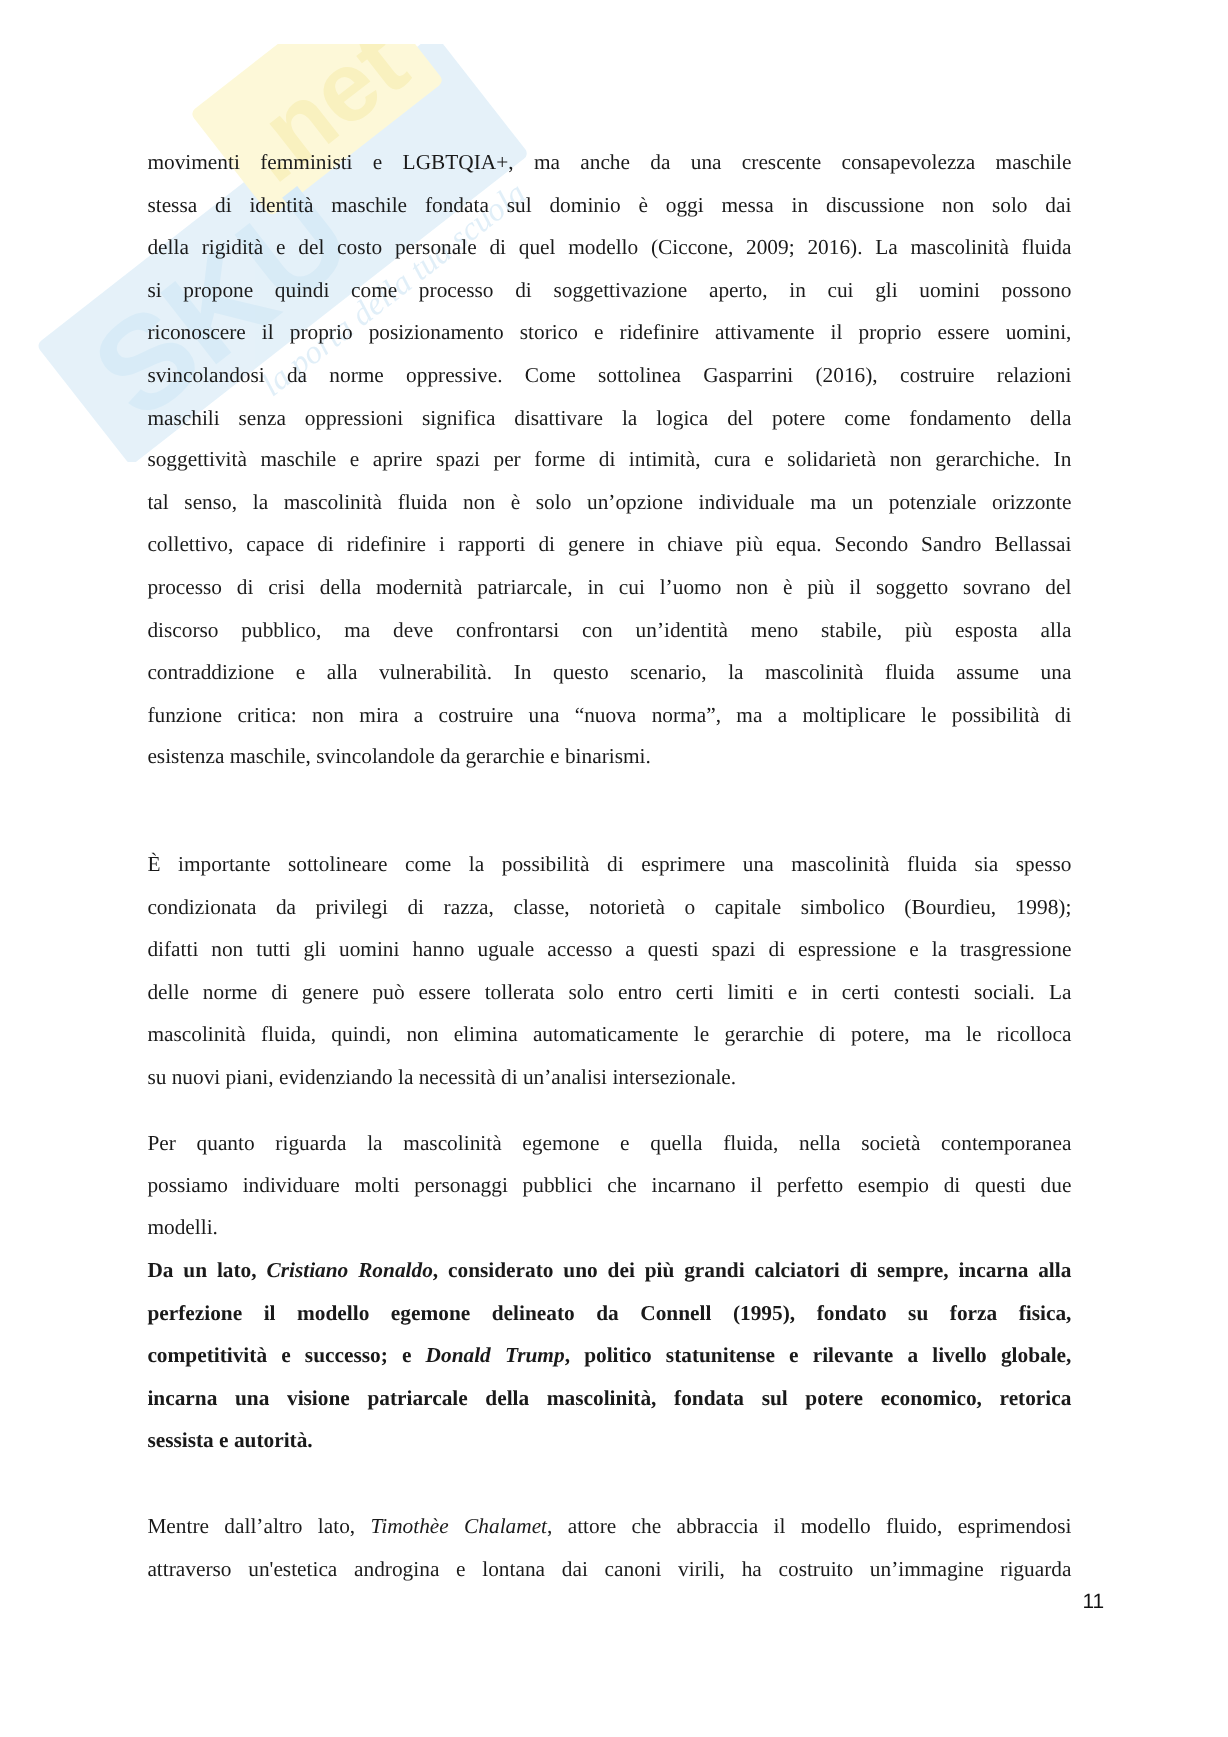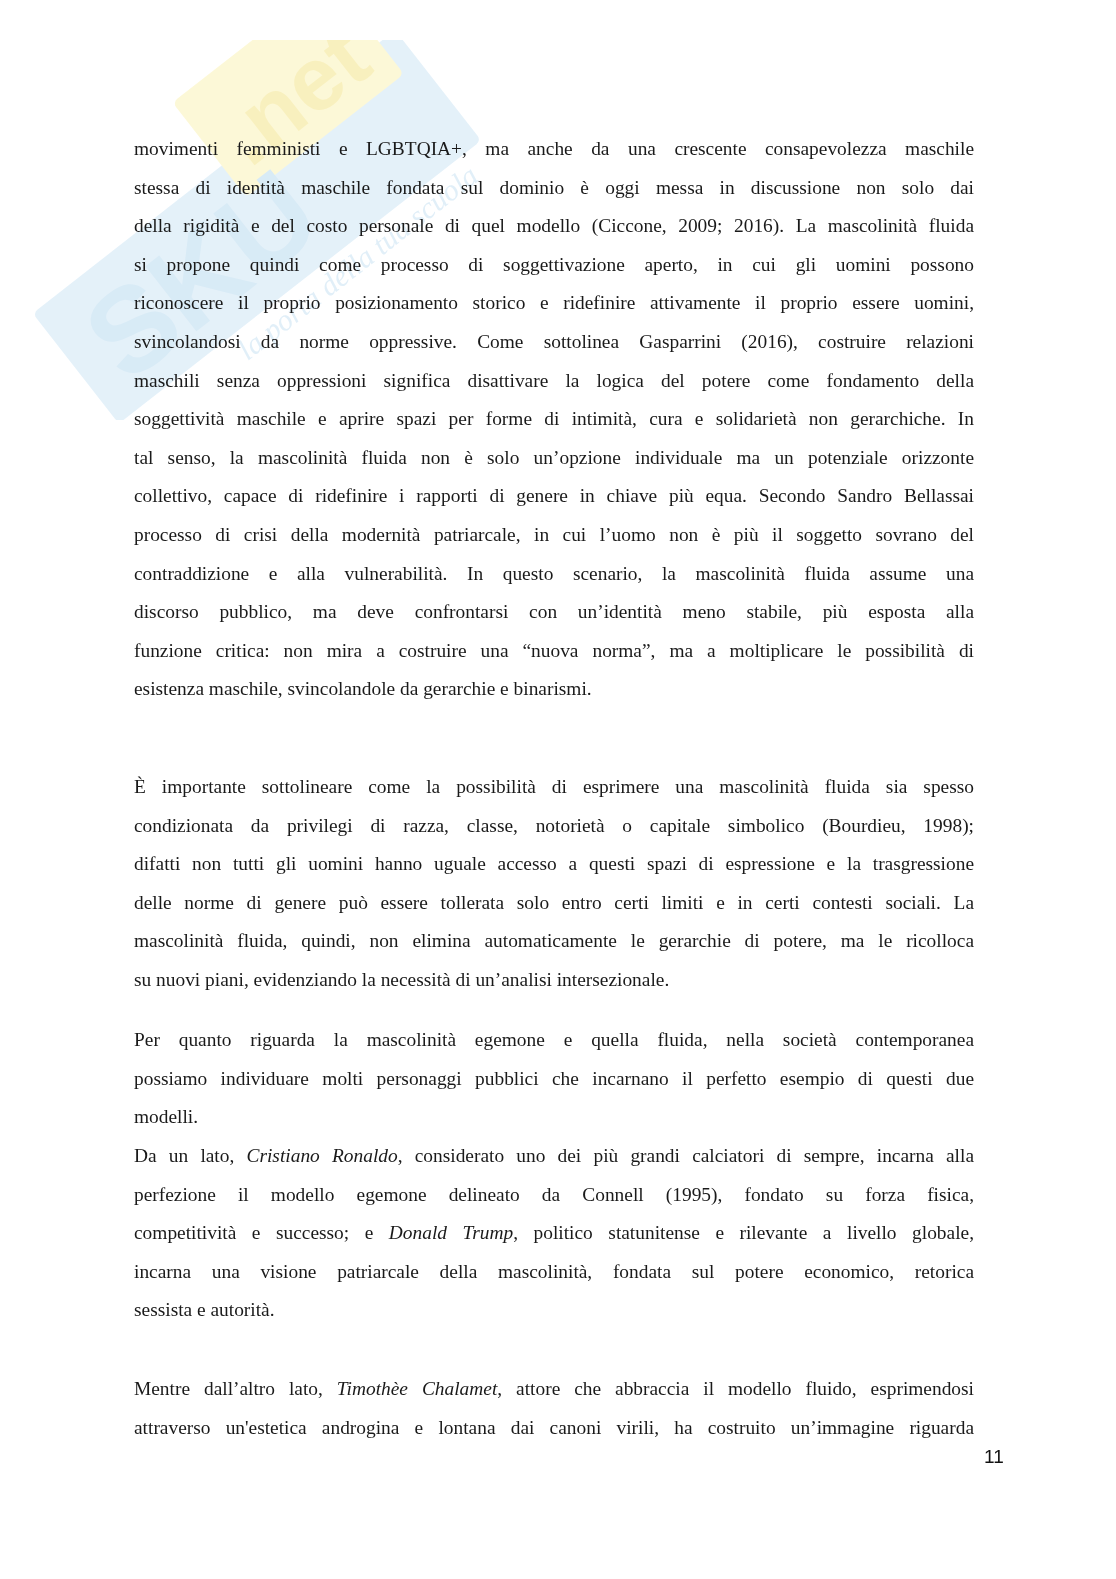--- a/index.html
+++ b/index.html
@@ -32,42 +32,42 @@
     <span class="line">stessa di identità maschile fondata sul dominio è oggi messa in discussione non solo dai</span>
     <span class="line">della rigidità e del costo personale di quel modello (Ciccone, 2009; 2016). La mascolinità fluida</span>
     <span class="line">si propone quindi come processo di soggettivazione aperto, in cui gli uomini possono</span>
     <span class="line">riconoscere il proprio posizionamento storico e ridefinire attivamente il proprio essere uomini,</span>
     <span class="line">svincolandosi da norme oppressive. Come sottolinea Gasparrini (2016), costruire relazioni</span>
     <span class="line">maschili senza oppressioni significa disattivare la logica del potere come fondamento della</span>
     <span class="line">soggettività maschile e aprire spazi per forme di intimità, cura e solidarietà non gerarchiche. In</span>
     <span class="line">tal senso, la mascolinità fluida non è solo un’opzione individuale ma un potenziale orizzonte</span>
     <span class="line">collettivo, capace di ridefinire i rapporti di genere in chiave più equa. Secondo Sandro Bellassai</span>
     <span class="line">processo di crisi della modernità patriarcale, in cui l’uomo non è più il soggetto sovrano del</span>
+    <span class="line">discorso pubblico, ma deve confrontarsi con un’identità meno stabile, più esposta alla</span>
     <span class="line">contraddizione e alla vulnerabilità. In questo scenario, la mascolinità fluida assume una</span>
-    <span class="line">discorso pubblico, ma deve confrontarsi con un’identità meno stabile, più esposta alla</span>
     <span class="line">funzione critica: non mira a costruire una “nuova norma”, ma a moltiplicare le possibilità di</span>
     <span class="line last">esistenza maschile, svincolandole da gerarchie e binarismi.</span>
   </div>
 
   <div class="text-block" style="top:768px;">
     <span class="line">È importante sottolineare come la possibilità di esprimere una mascolinità fluida sia spesso</span>
     <span class="line">condizionata da privilegi di razza, classe, notorietà o capitale simbolico (Bourdieu, 1998);</span>
     <span class="line">difatti non tutti gli uomini hanno uguale accesso a questi spazi di espressione e la trasgressione</span>
     <span class="line">delle norme di genere può essere tollerata solo entro certi limiti e in certi contesti sociali. La</span>
     <span class="line">mascolinità fluida, quindi, non elimina automaticamente le gerarchie di potere, ma le ricolloca</span>
     <span class="line last">su nuovi piani, evidenziando la necessità di un’analisi intersezionale.</span>
   </div>
 
   <div class="text-block" style="top:1021px;">
     <span class="line">Per quanto riguarda la mascolinità egemone e quella fluida, nella società contemporanea</span>
     <span class="line">possiamo individuare molti personaggi pubblici che incarnano il perfetto esempio di questi due</span>
     <span class="line last">modelli.</span>
   </div>
 
-  <div class="text-block" style="top:1137px;">
+  <div class="text-block" style="top:1137px;font-weight:bold;">
     <span class="line"><span>Da un lato, </span><span class="ital">Cristiano Ronaldo</span><span>, considerato uno dei più grandi calciatori di sempre, incarna alla</span></span>
     <span class="line"><span>perfezione il modello egemone delineato da Connell (1995), fondato su forza fisica,</span></span>
     <span class="line"><span>competitività e successo; e </span><span class="ital">Donald Trump</span><span>, politico statunitense e rilevante a livello globale,</span></span>
     <span class="line"><span>incarna una visione patriarcale della mascolinità, fondata sul potere economico, retorica</span></span>
     <span class="line last"><span>sessista e autorità.</span></span>
   </div>
 
   <div class="text-block" style="top:1330px;margin-top:40px;">
     <span class="line"><span>Mentre dall’altro lato, </span><span class="ital">Timothèe Chalamet</span><span>, attore che abbraccia il modello fluido, esprimendosi</span></span>
     <span class="line"><span>attraverso un'estetica androgina e lontana dai canoni virili, ha costruito un’immagine riguarda</span></span>

